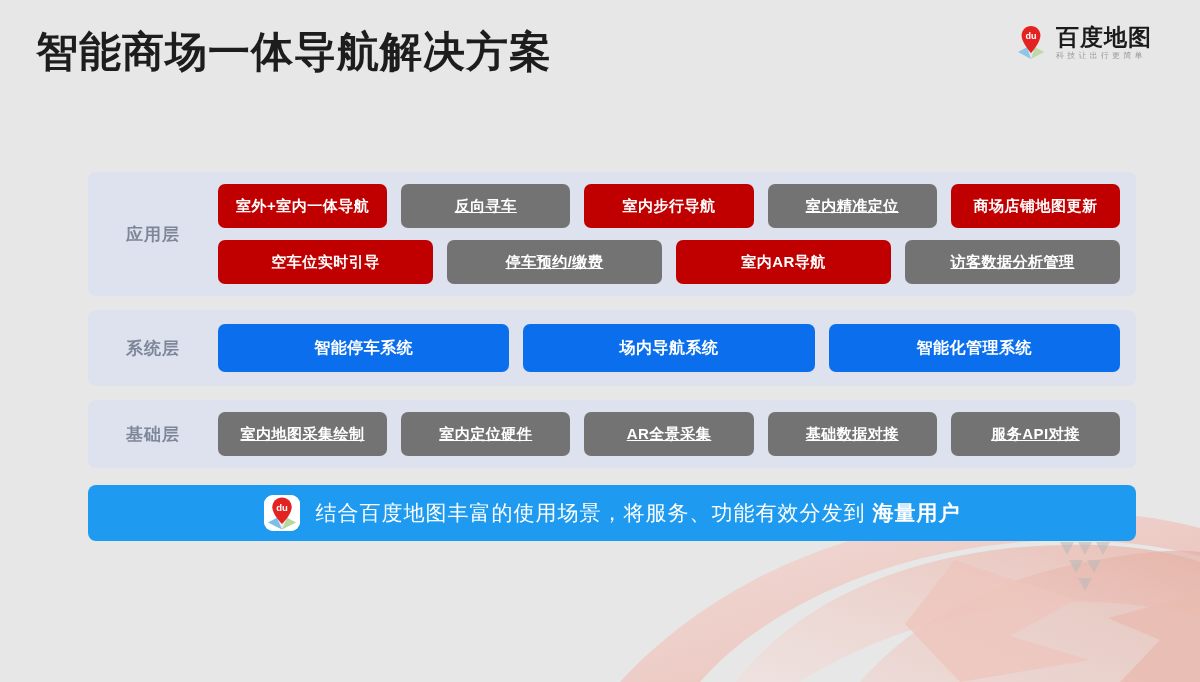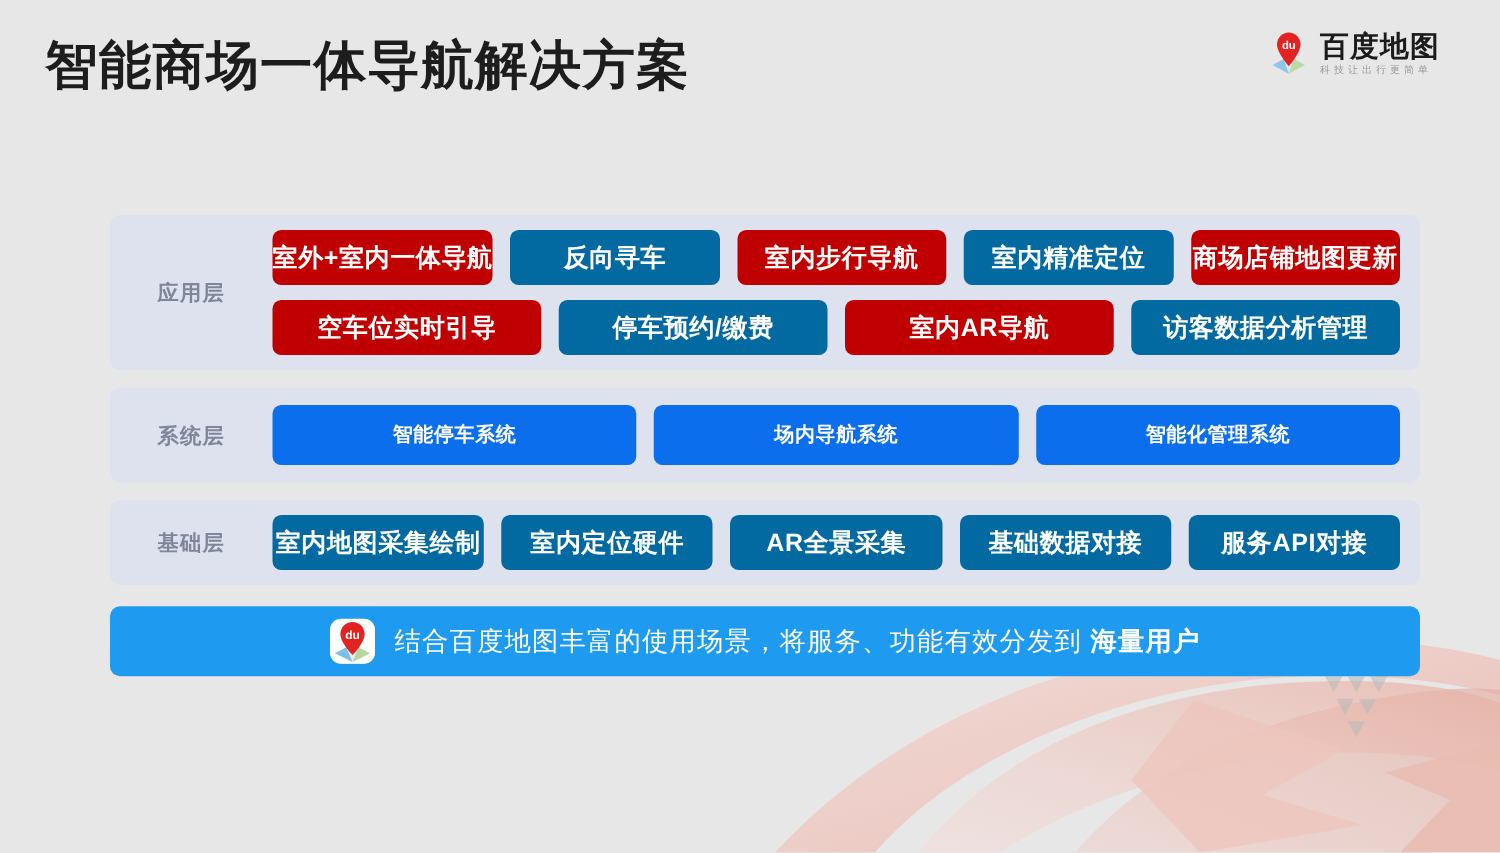--- a/index.html
+++ b/index.html
@@ -122,28 +122,28 @@
     gap: 14px;
   }
   .chip {
     flex: 1 1 0;
     height: 44px;
     border-radius: 7px;
     display: flex;
     align-items: center;
     justify-content: center;
     color: #ffffff;
-    font-size: 20px;
+    font-size: 15px;
     font-weight: bold;
     letter-spacing: 0.5px;
     white-space: nowrap;
     box-sizing: border-box;
   }
   .chip.red   { background: #c00000; }
-  .chip.blue  { background: #0369a1; }
+  .chip.blue  { background: #737373; text-decoration: underline; }
   .chip.deep  { background: #0b6fed; }
 
   .layer.system .chip { height: 48px; font-size: 16px; }
   .layer.system { padding-top: 14px; padding-bottom: 14px; }
   .layer.base .chip { height: 44px; }
 
   
   .banner {
     position: absolute;
     left: 88px;

